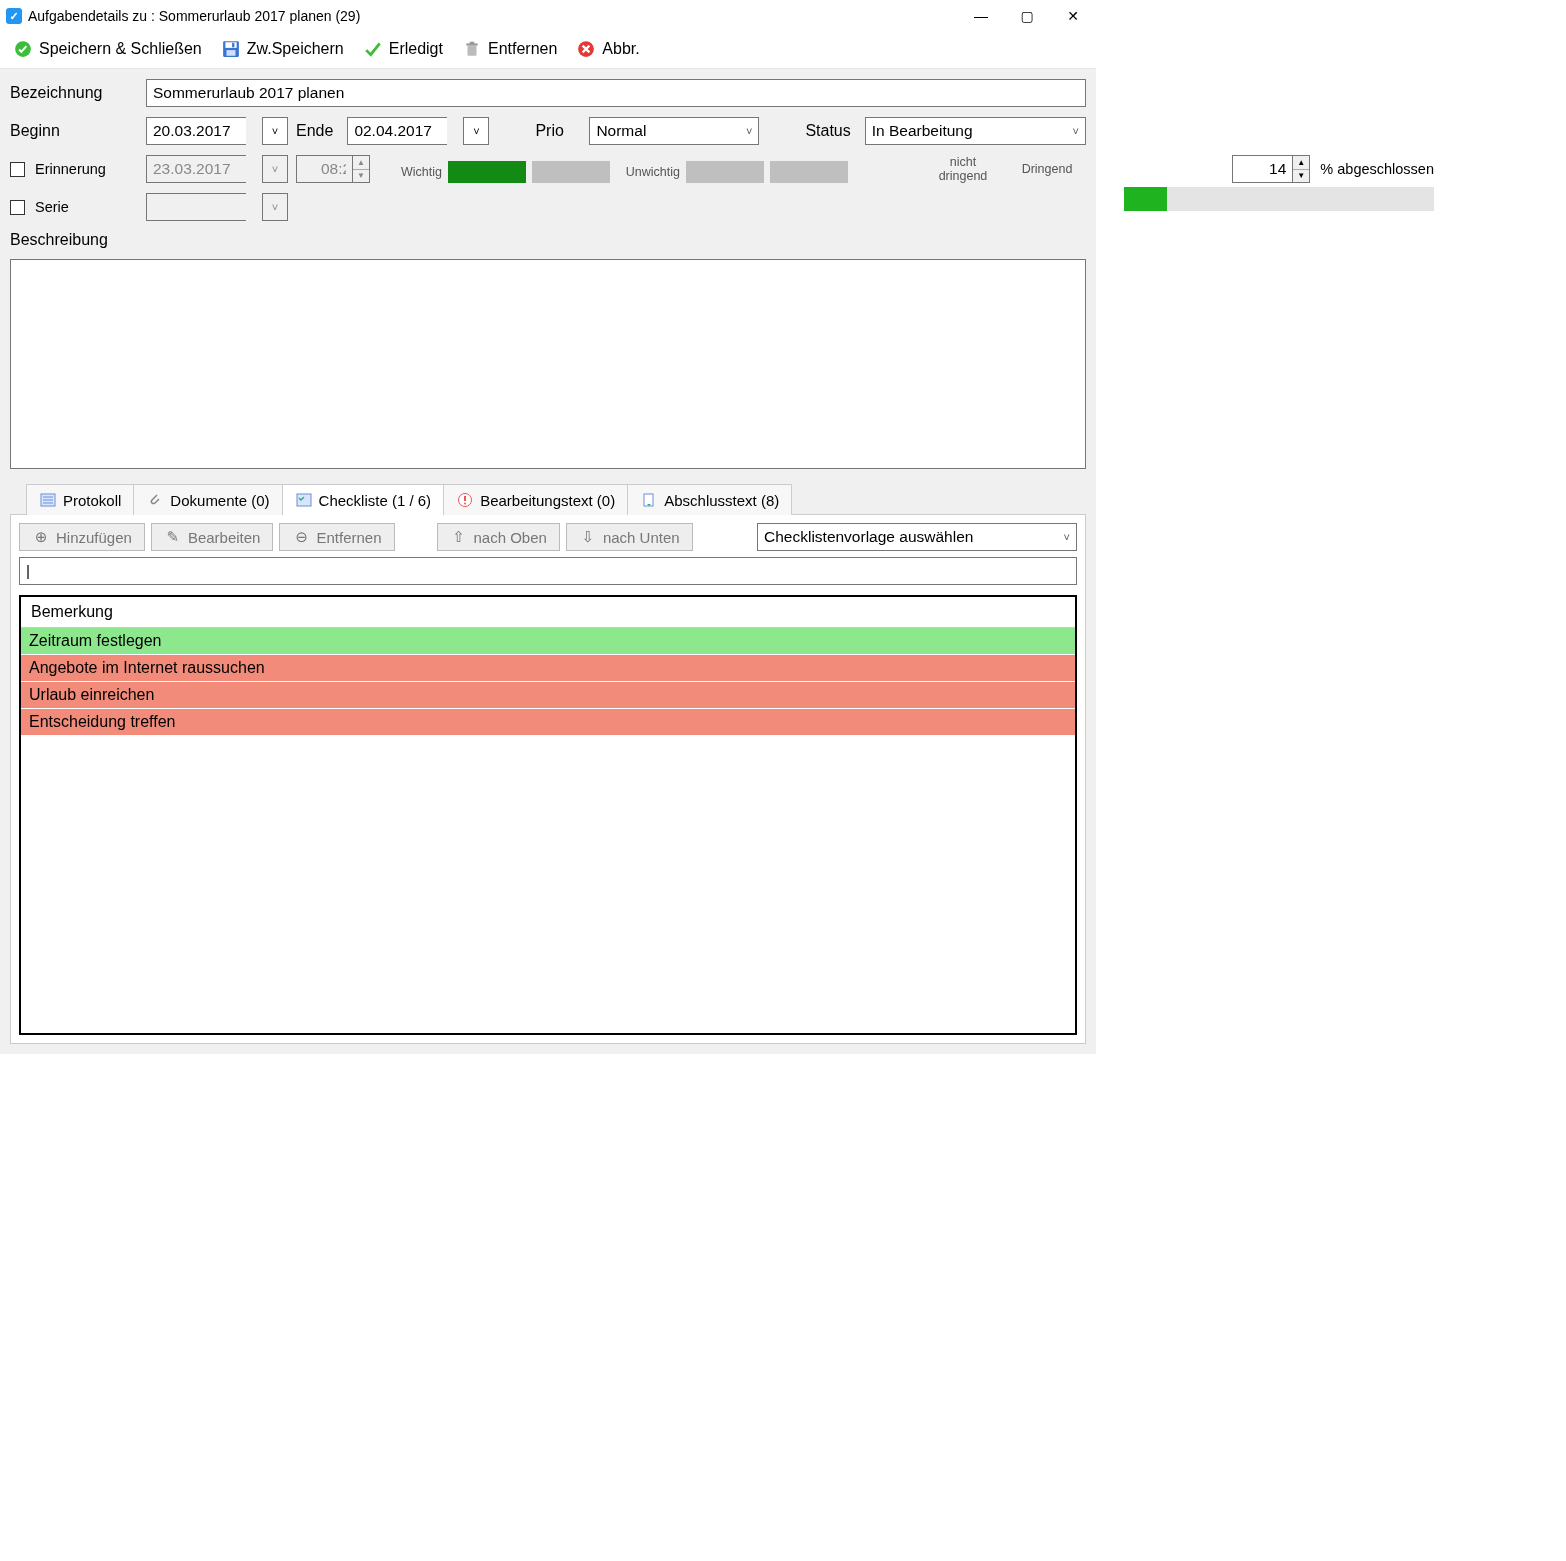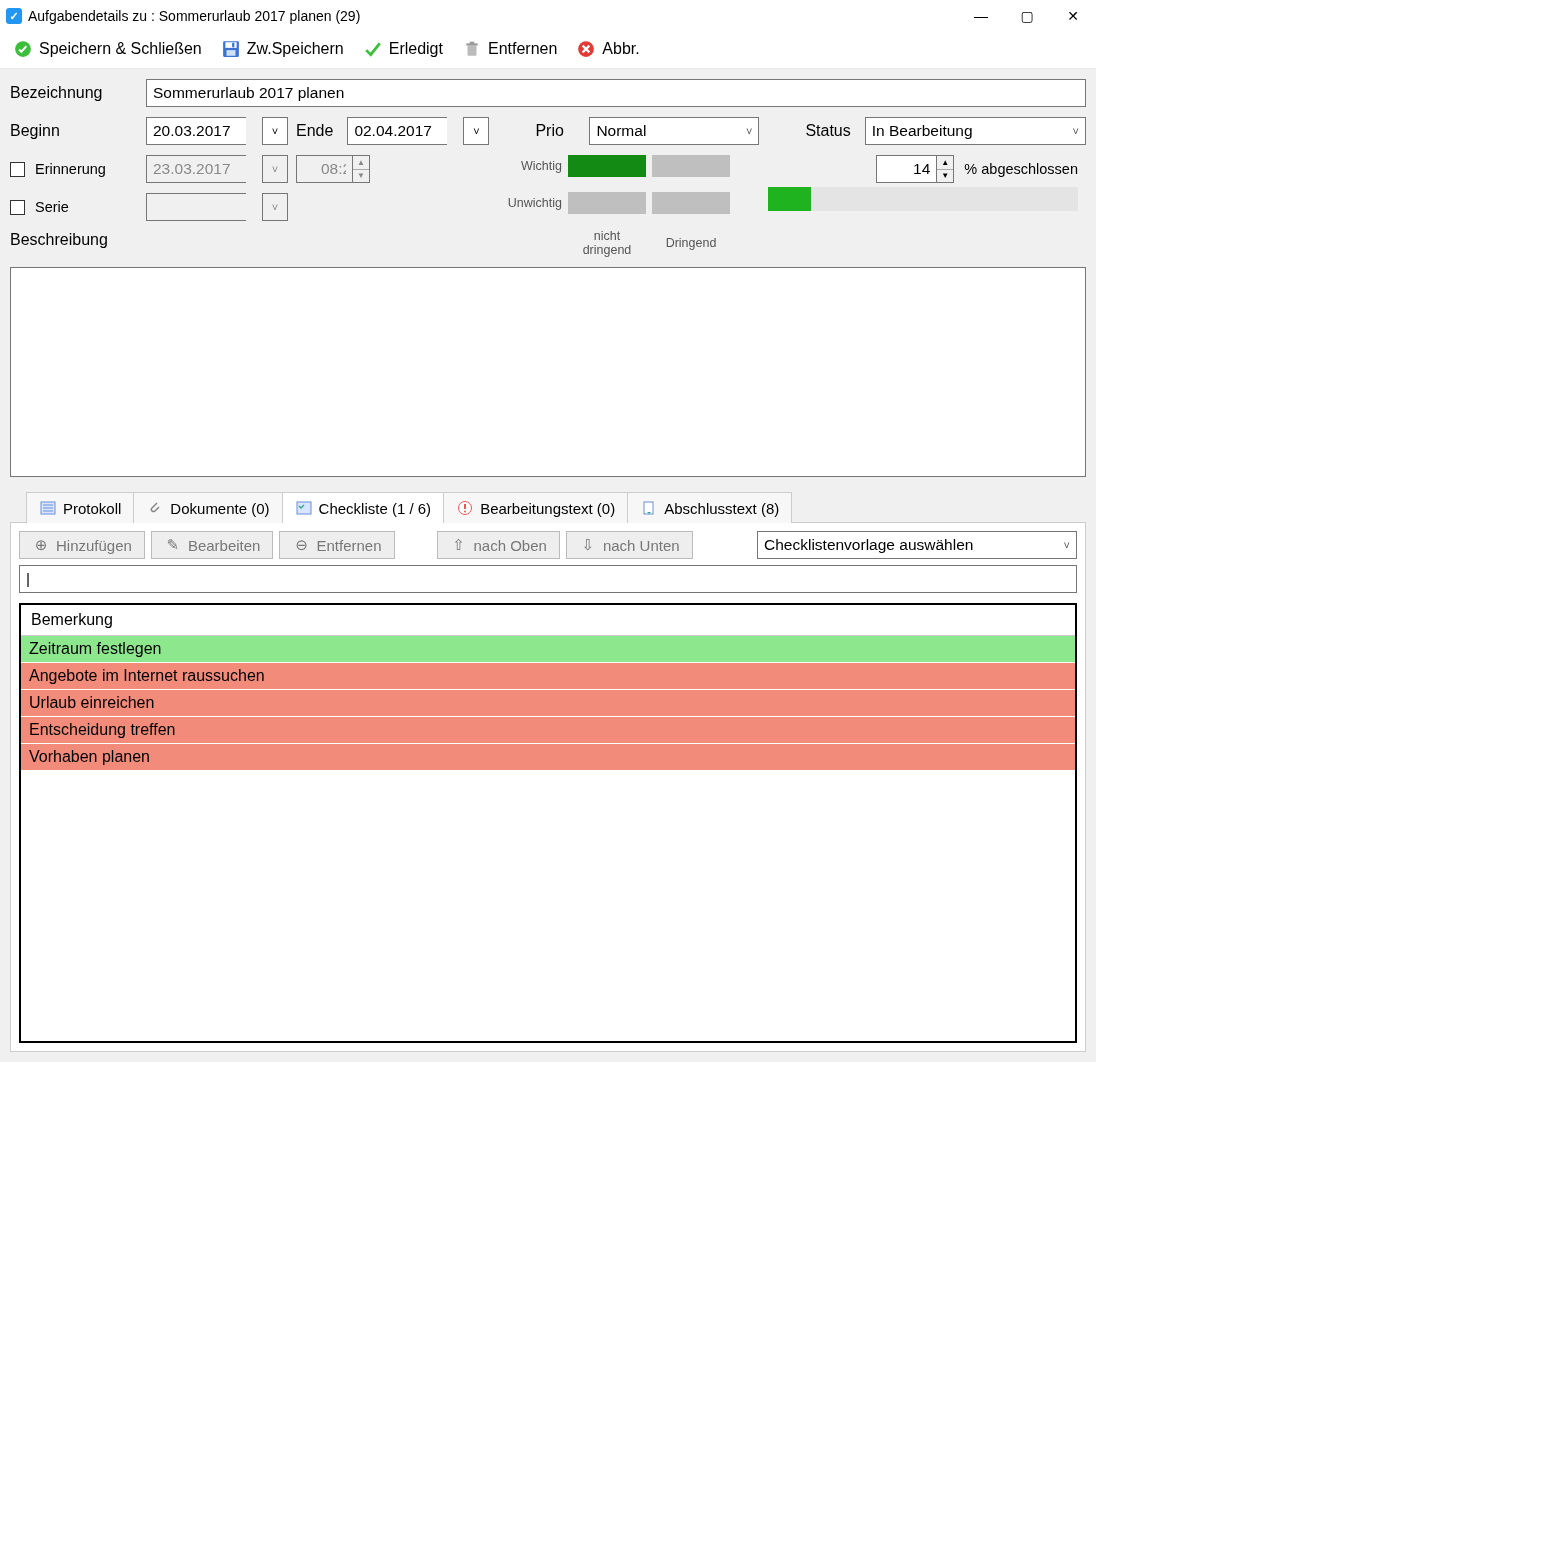--- a/index.html
+++ b/index.html
@@ -67,21 +67,21 @@
   }
   .sel { display: flex; align-items: center; justify-content: space-between; gap: 6px; }
   .sel .arrow { font-size: 11px; color: #555; }
   .input-bez { flex: 1; }
   .date-wrap { display: flex; gap: 16px; }
   .date-wrap input { width: 100px; border-right: none; }
   .date-wrap .ddbtn { width: 26px; height: 28px; border: 1px solid #767676; background: #fff; display: flex; align-items: center; justify-content: center; font-size: 11px; }
   .disabled { background: #f0f0f0 !important; color: #888; }
   .chk { display: flex; align-items: center; gap: 10px; }
   .chk .box { width: 15px; height: 15px; border: 1px solid #333; background: #fff; }
-  .matrix { display: flex; flex-direction: column; gap: 15px; align-items: flex-end; font-size: 12.5px; color: #555; }
+  .matrix { display: flex; flex-direction: row; gap: 6px; align-items: flex-end; font-size: 12.5px; color: #555; }
   .mrow { display: flex; align-items: center; gap: 6px; }
   .mlabel { width: 64px; text-align: right; font-size: 12.5px; }
   .mcell { width: 78px; height: 22px; background: #bfbfbf; }
   .mcell.green { background: #138a13; }
   .collabels { display: flex; gap: 6px; margin-left: 70px; font-size: 12.5px; align-items: center; }
   .collabels span { width: 78px; text-align: center; }
 
   .spinwrap { display: flex; }
   .spinwrap input { width: 60px; text-align: right; border-right: none; padding-left: 24px; }
   .spinbtn { width: 18px; height: 28px; border: 1px solid #767676; background: #f0f0f0; display: flex; flex-direction: column; }
@@ -418,19 +418,18 @@
         </div>
       </div>
       <input type="text" class="filterbox" value="|" style="">
       <div class="grid">
         <div class="grid-header">Bemerkung</div>
         <div id="grid-rows">
             <div class="grid-row row-done">Zeitraum festlegen</div>
             <div class="grid-row row-open">Angebote im Internet raussuchen</div>
             <div class="grid-row row-open">Urlaub einreichen</div>
             <div class="grid-row row-open">Entscheidung treffen</div>
-            <div class="grid-row row-open">Vorhaben planen</div>
           </div>
       </div>
     </div>
 
   </div>
 </div>
 
 </body></html>

